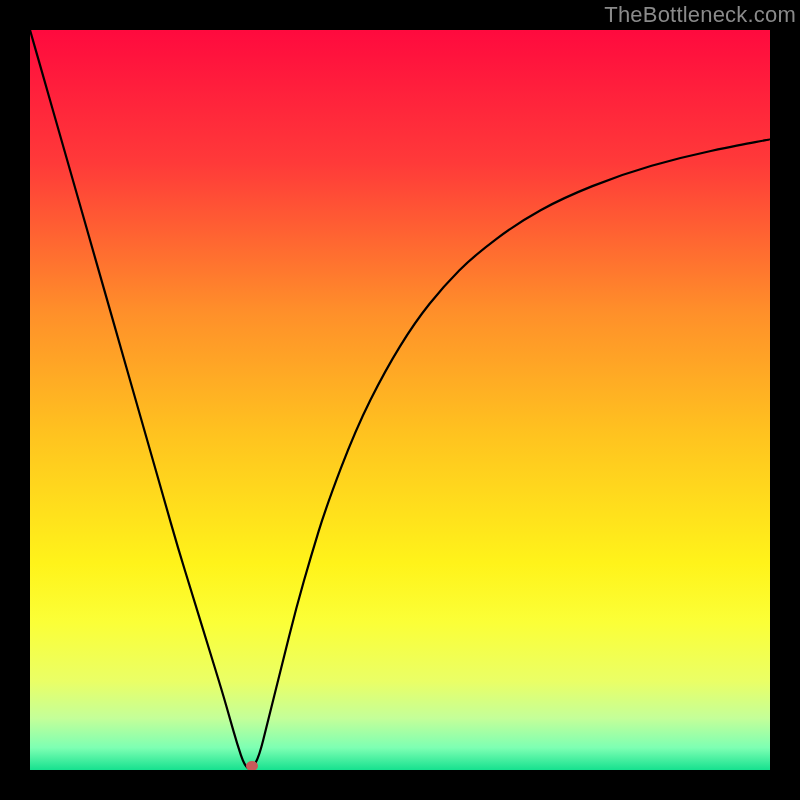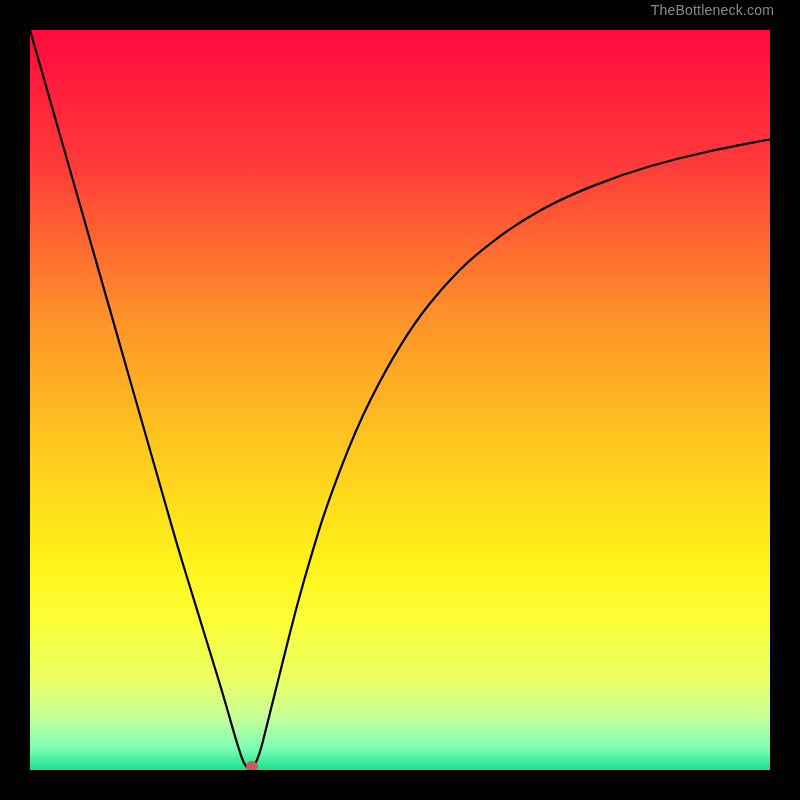--- a/index.html
+++ b/index.html
@@ -12,23 +12,23 @@
   }
   .frame {
     position: relative;
     width: 800px;
     height: 800px;
     background: #000;
   }
   .watermark {
     position: absolute;
     top: 2px;
-    right: 26px;
+    right: 4px;
     font-family: Arial, Helvetica, sans-serif;
-    font-size: 14px;
+    font-size: 22px;
     color: #8a8a8a;
     letter-spacing: 0.2px;
     font-weight: 500;
   }
   .plot {
     position: absolute;
     left: 30px;
     top: 30px;
     width: 740px;
     height: 740px;

